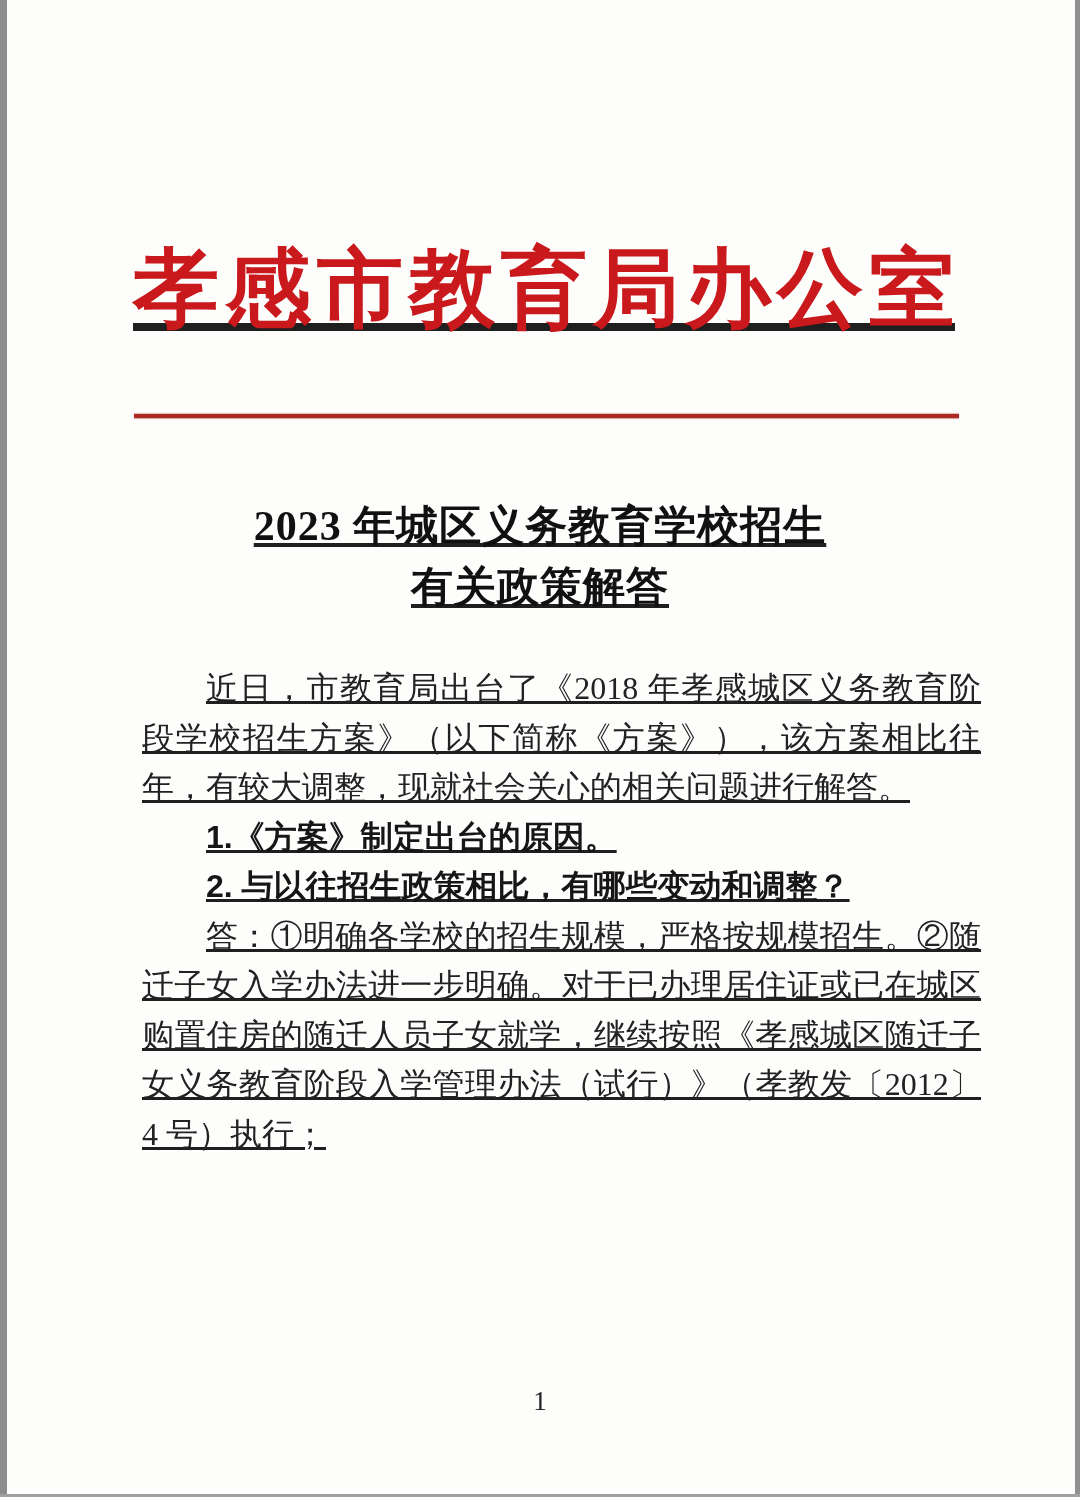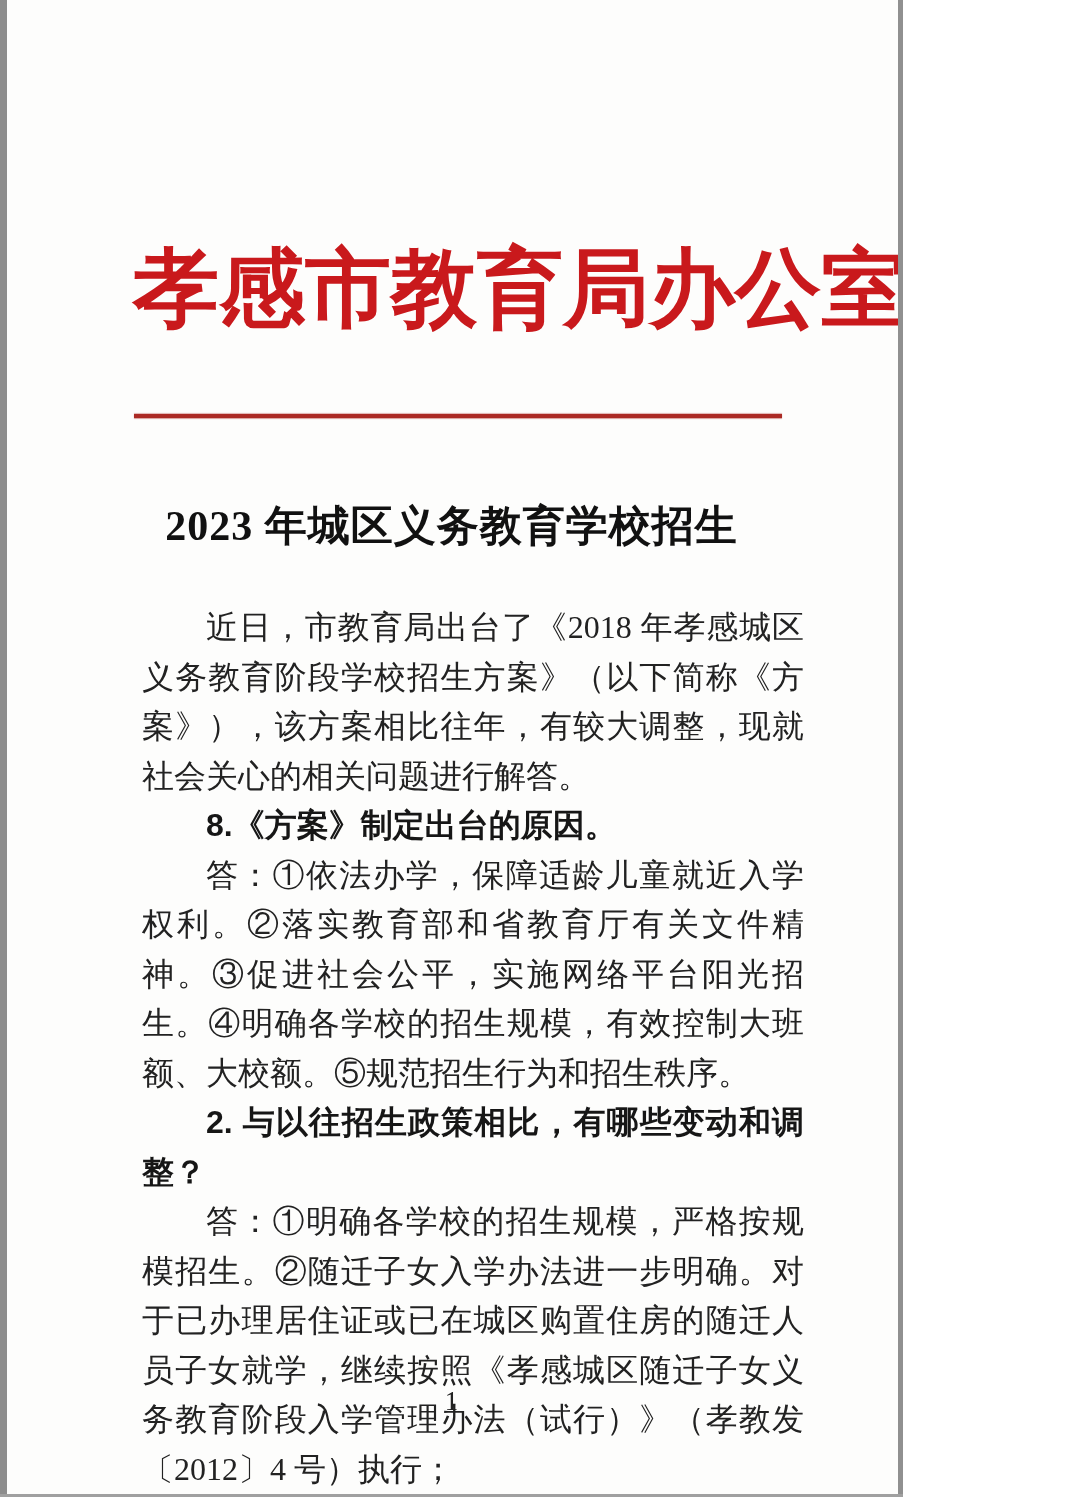--- a/index.html
+++ b/index.html
@@ -2,26 +2,27 @@
 <html lang="zh"><head>
 <meta charset="utf-8">
 <style>
   html, body {
     margin: 0;
     padding: 0;
     background: #ffffff;
   }
   .page {
     position: relative;
-    width: 903px;
+    width: 1080px;
     height: 1497px;
     background: #fdfdfc;
     overflow: hidden;
     font-family: "Liberation Serif", "DejaVu Serif", serif;
     color: #1f1f1f;
+    text-decoration: underline;
   }
   
   .edge-left {
     position: absolute; left: 0; top: 0; width: 7px; height: 100%;
     background: #8d8d8d;
   }
   .edge-right {
     position: absolute; right: 0; top: 0; width: 5px; height: 100%;
     background: #909090;
   }
@@ -99,26 +100,26 @@
   <div class="edge-bottom"></div>
 
   <header>
     <div class="office-name">孝感市教育局办公室</div>
     <div class="red-rule"></div>
   </header>
 
   <main>
     <div class="doc-title">
       <div>2023 年城区义务教育学校招生</div>
+      <div>有关政策解答</div>
     </div>
 
     <div class="body-text" id="body-container">
         <div class="para">近日，市教育局出台了《2018 年孝感城区义务教育阶段学校招生方案》（以下简称《方案》），该方案相比往年，有较大调整，现就社会关心的相关问题进行解答。</div>
-        <div class="para heading">8.《方案》制定出台的原因。</div>
-        <div class="para">答：①依法办学，保障适龄儿童就近入学权利。②落实教育部和省教育厅有关文件精神。③促进社会公平，实施网络平台阳光招生。④明确各学校的招生规模，有效控制大班额、大校额。⑤规范招生行为和招生秩序。</div>
+        <div class="para heading">1.《方案》制定出台的原因。</div>
         <div class="para heading">2. 与以往招生政策相比，有哪些变动和调整？</div>
         <div class="para">答：①明确各学校的招生规模，严格按规模招生。②随迁子女入学办法进一步明确。对于已办理居住证或已在城区购置住房的随迁人员子女就学，继续按照《孝感城区随迁子女义务教育阶段入学管理办法（试行）》（孝教发〔2012〕4 号）执行；</div>
       </div>
   </main>
 
   <div class="footer">
     <span>1</span>
   </div>
 
 </div>

